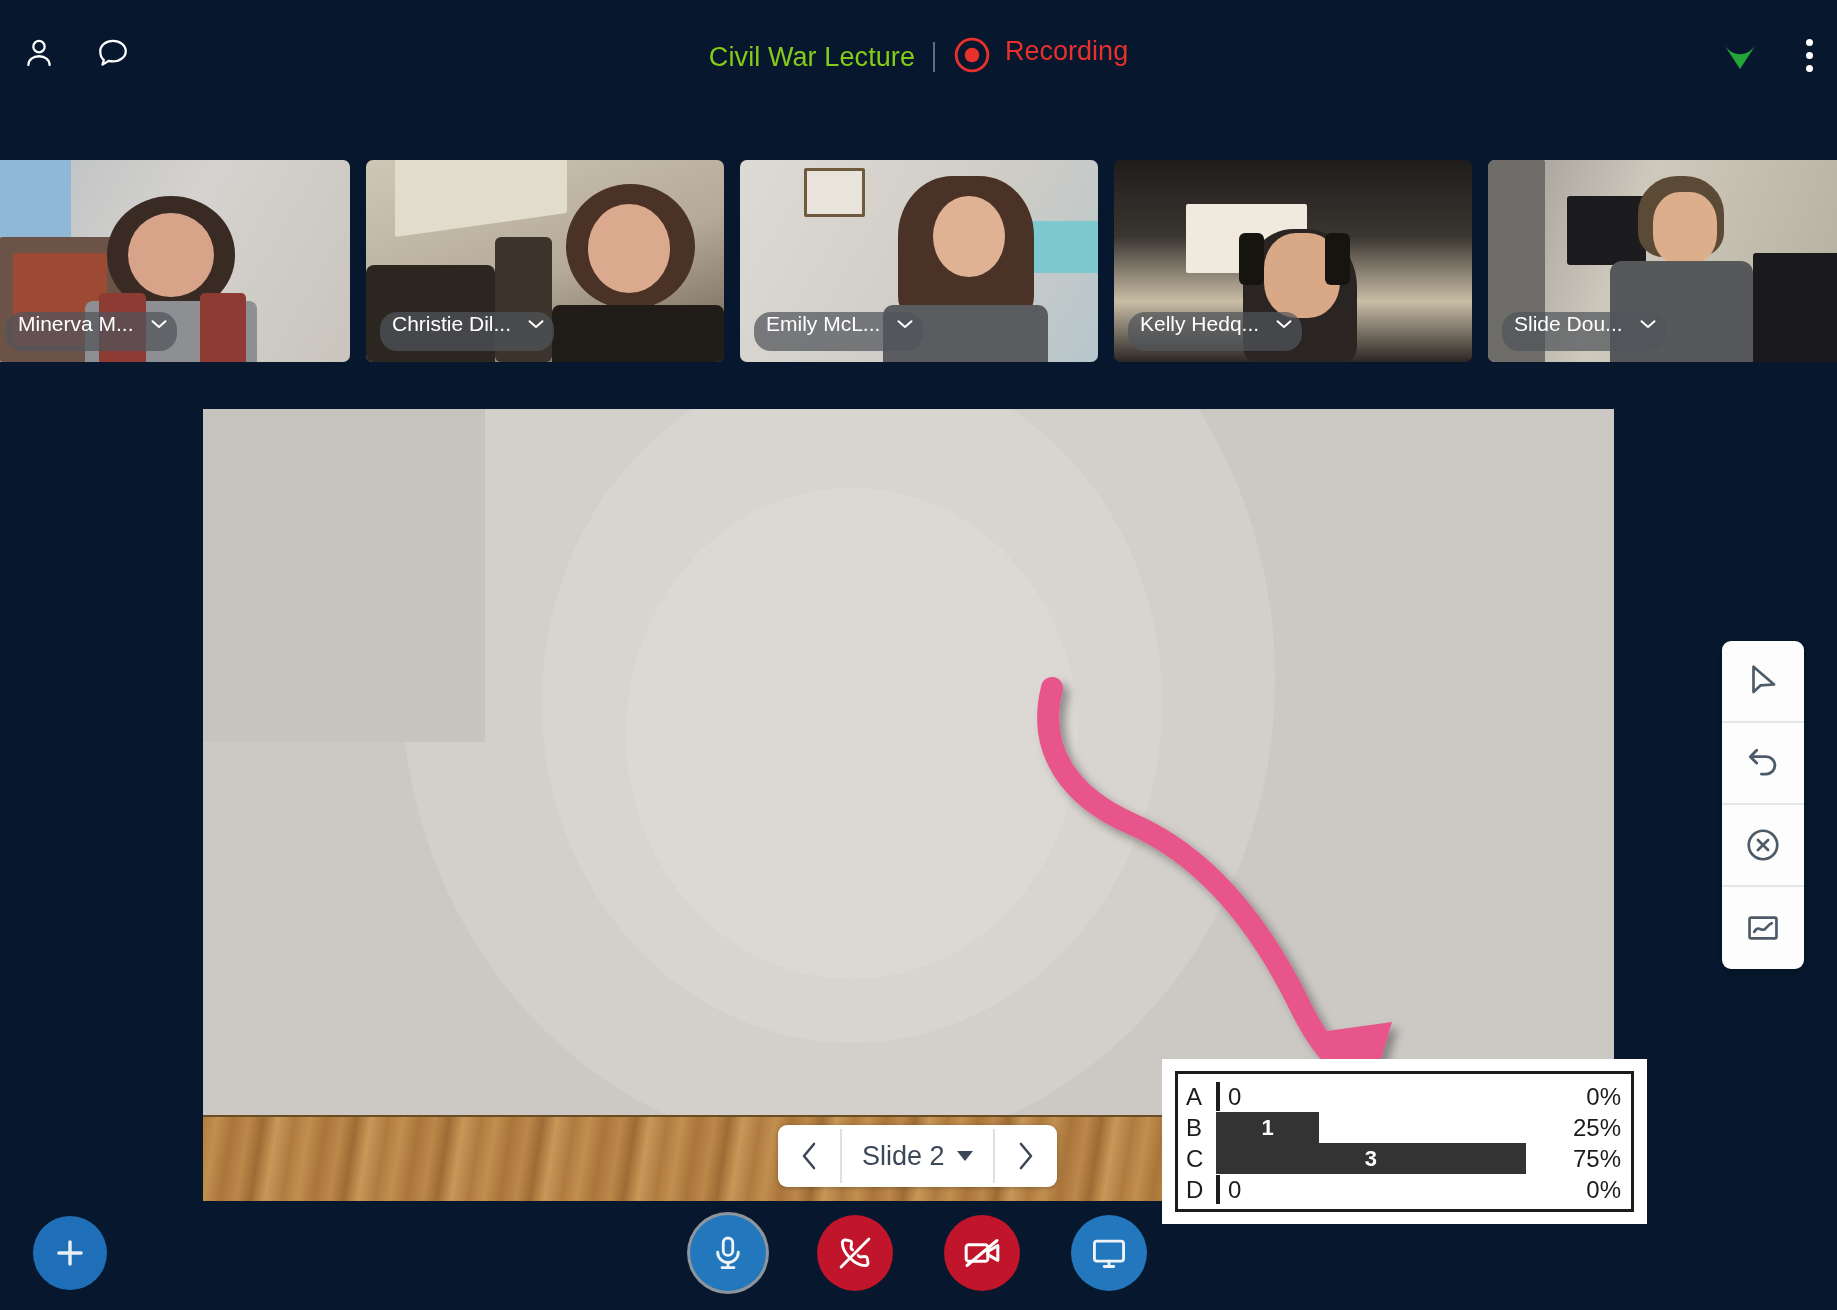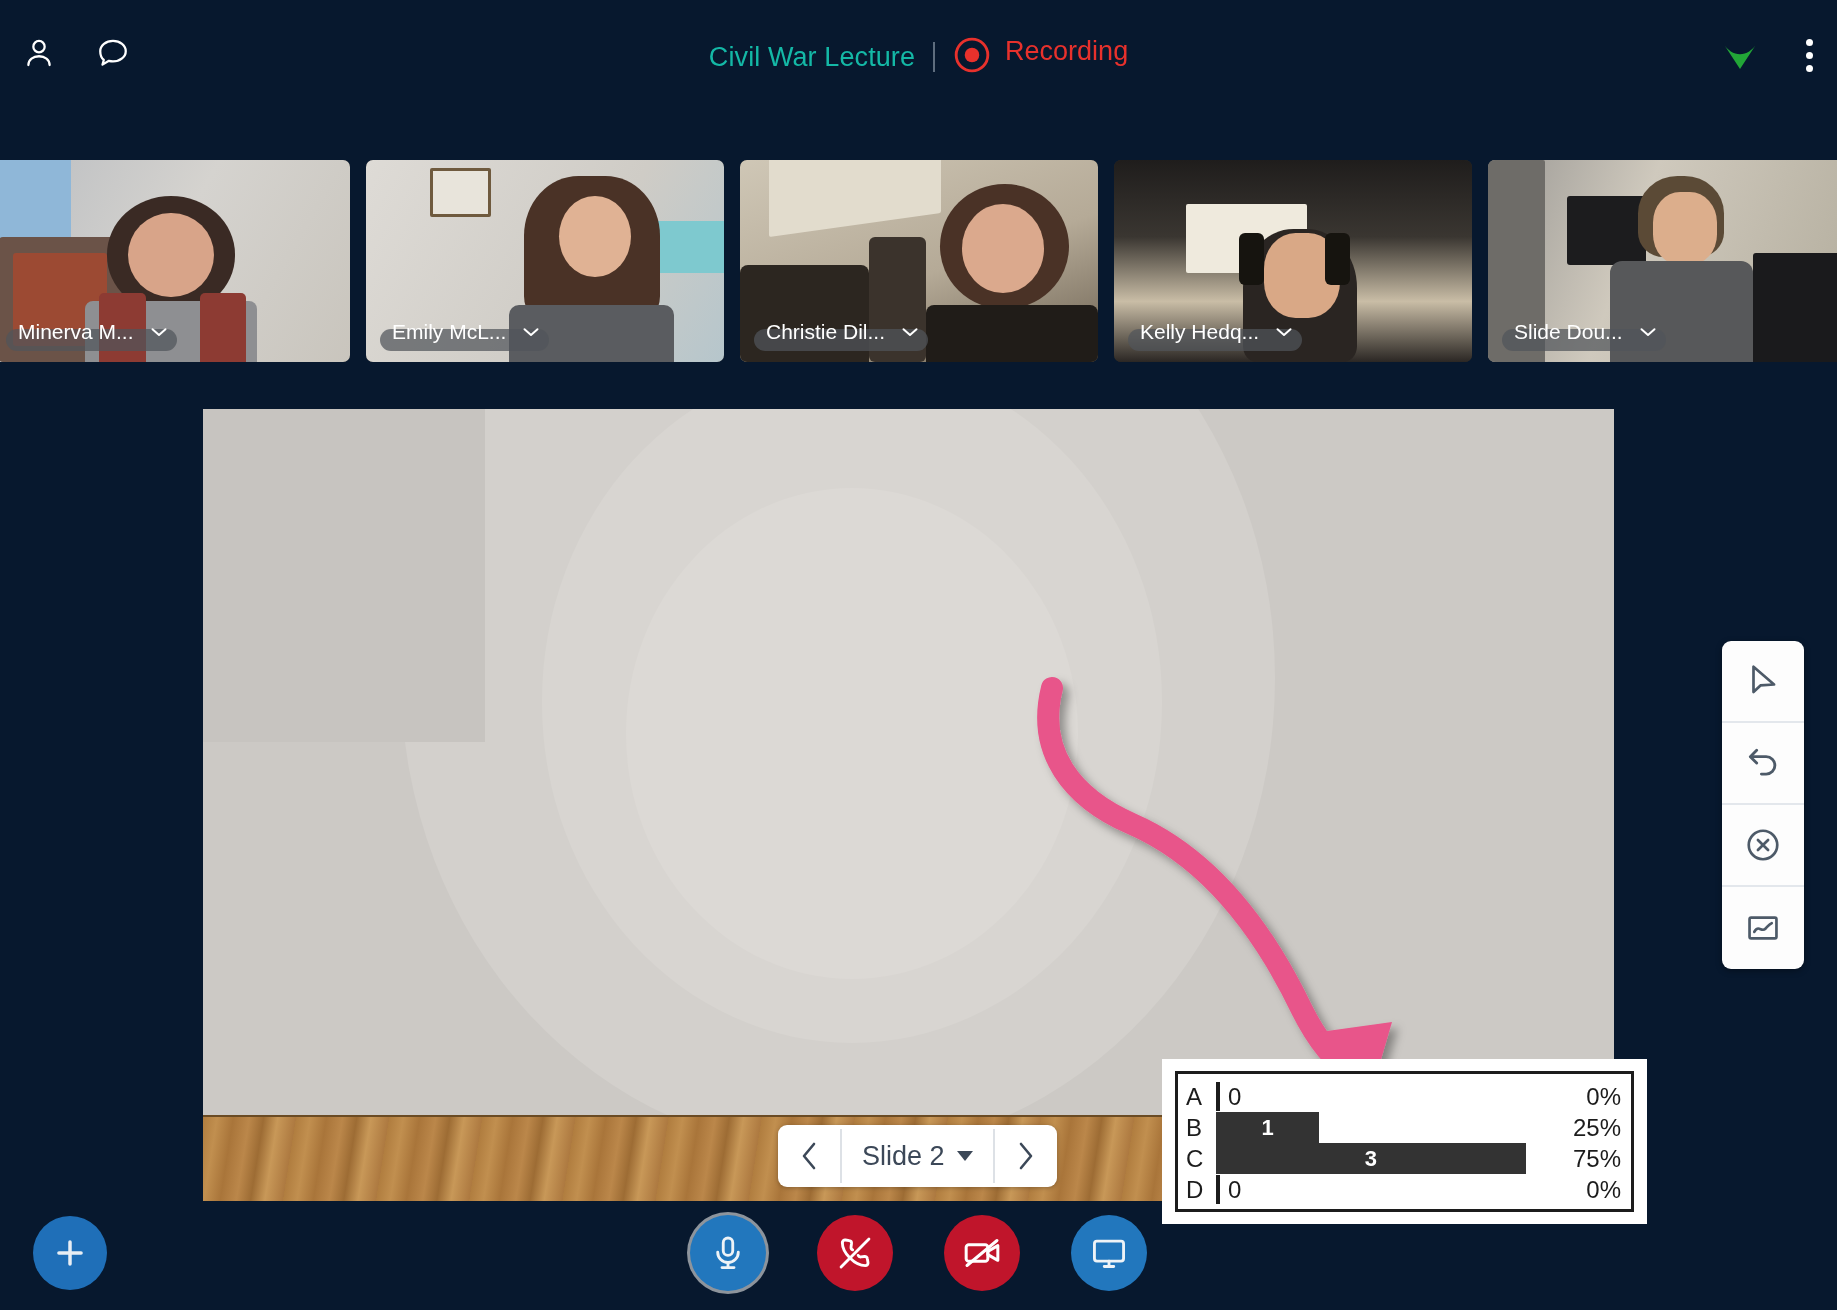--- a/index.html
+++ b/index.html
@@ -24,21 +24,21 @@
   .topbar-left {
     position: absolute; left: 22px; top: 36px;
     display: flex; align-items: center; gap: 40px;
   }
   .icon-btn { cursor: pointer; display: block; line-height: 0; }
   .topbar-center {
     position: absolute; left: 0; top: 36px; width: 1837px;
     display: flex; align-items: center; justify-content: center; gap: 18px;
   }
   .meeting-title {
-    color: #14b8a6; font-size: 27px; letter-spacing: .1px;
+    color: #84cc16; font-size: 27px; letter-spacing: .1px;
   }
   .title-sep {
     width: 2px; height: 30px; background: #5e6d7e;
   }
   .rec-group { display: flex; align-items: flex-start; gap: 14px; cursor: pointer; }
   .rec-label { color: #e8312c; font-size: 27px; }
   .topbar-right {
     position: absolute; right: 24px; top: 38px;
     display: flex; align-items: center; gap: 46px;
   }
@@ -56,21 +56,21 @@
     width: 358px; height: 202px;
     border-radius: 7px;
     overflow: hidden;
     background: #2c2a28;
     flex: 0 0 auto;
   }
   .tile:first-child { margin-left: -8px; }
   .tile-img { position: absolute; inset: 0; }
   .namechip {
     position: absolute; left: 14px; bottom: 11px;
-    height: 22px; padding: 0 10px 16px 12px;
+    height: 39px; padding: 0 10px 16px 12px;
     background: rgba(80,84,90,.72);
     border-radius: 17px;
     display: flex; align-items: center; gap: 17px;
     cursor: pointer;
   }
   .namechip span { color: #fff; font-size: 21px; white-space: nowrap; }
 
   
   .room { position:absolute; inset:0; }
   .blob { position:absolute; border-radius:50%; }
@@ -252,47 +252,47 @@
       <div class="namechip">
         <span>Minerva M...</span>
         <svg width="16" height="10" viewBox="0 0 16 10" fill="none" stroke="#ffffff" stroke-width="2" stroke-linecap="round" stroke-linejoin="round">
             <path d="M1.5 2.2 L8 8 L14.5 2.2"></path>
           </svg>
       </div>
     </div>
 
     <div class="tile">
       <div class="tile-img room">
-        <div style="position:absolute;inset:0;background:linear-gradient(120deg,#dedbd6 0%,#cfccc6 60%,#b6c6cc 100%);"></div>
-        <div class="blob" style="left:18%;top:4%;width:17%;height:24%;background:#e8e4db;border:3px solid #6f5a3e;border-radius:2px;"></div>
-        <div class="blob" style="left:78%;top:30%;width:24%;height:26%;background:#7ec9cf;border-radius:3px;"></div>
-        <div class="blob" style="left:44%;top:8%;width:38%;height:74%;background:#4a3226;border-radius:40% 40% 20% 20%;"></div>
-        <div class="blob" style="left:54%;top:18%;width:20%;height:40%;background:#e0b294;"></div>
-        <div class="blob" style="left:40%;top:72%;width:46%;height:34%;background:#5a5c60;border-radius:10px;"></div>
-      </div>
-      <div class="namechip">
-        <span>Emily McL...</span>
-        <svg width="16" height="10" viewBox="0 0 16 10" fill="none" stroke="#ffffff" stroke-width="2" stroke-linecap="round" stroke-linejoin="round">
-            <path d="M1.5 2.2 L8 8 L14.5 2.2"></path>
-          </svg>
-      </div>
-    </div>
-
-    <div class="tile">
-      <div class="tile-img room">
         <div style="position:absolute;inset:0;background:linear-gradient(160deg,#cfc7b6 0%,#b5aa97 55%,#6d6252 100%);"></div>
         <div class="blob" style="left:8%;top:-8%;width:48%;height:40%;background:#e2dccd;border-radius:2px;transform:skewY(-8deg);"></div>
         <div class="blob" style="left:0%;top:52%;width:36%;height:56%;background:#2c2620;border-radius:8px;"></div>
         <div class="blob" style="left:36%;top:38%;width:16%;height:62%;background:#3b332c;border-radius:6px;"></div>
         <div class="blob" style="left:56%;top:12%;width:36%;height:62%;background:#4a3226;"></div>
         <div class="blob" style="left:62%;top:22%;width:23%;height:44%;background:#dba98d;"></div>
         <div class="blob" style="left:52%;top:72%;width:48%;height:34%;background:#201c18;border-radius:8px;"></div>
       </div>
       <div class="namechip">
         <span>Christie Dil...</span>
+        <svg width="16" height="10" viewBox="0 0 16 10" fill="none" stroke="#ffffff" stroke-width="2" stroke-linecap="round" stroke-linejoin="round">
+            <path d="M1.5 2.2 L8 8 L14.5 2.2"></path>
+          </svg>
+      </div>
+    </div>
+
+    <div class="tile">
+      <div class="tile-img room">
+        <div style="position:absolute;inset:0;background:linear-gradient(120deg,#dedbd6 0%,#cfccc6 60%,#b6c6cc 100%);"></div>
+        <div class="blob" style="left:18%;top:4%;width:17%;height:24%;background:#e8e4db;border:3px solid #6f5a3e;border-radius:2px;"></div>
+        <div class="blob" style="left:78%;top:30%;width:24%;height:26%;background:#7ec9cf;border-radius:3px;"></div>
+        <div class="blob" style="left:44%;top:8%;width:38%;height:74%;background:#4a3226;border-radius:40% 40% 20% 20%;"></div>
+        <div class="blob" style="left:54%;top:18%;width:20%;height:40%;background:#e0b294;"></div>
+        <div class="blob" style="left:40%;top:72%;width:46%;height:34%;background:#5a5c60;border-radius:10px;"></div>
+      </div>
+      <div class="namechip">
+        <span>Emily McL...</span>
         <svg width="16" height="10" viewBox="0 0 16 10" fill="none" stroke="#ffffff" stroke-width="2" stroke-linecap="round" stroke-linejoin="round">
             <path d="M1.5 2.2 L8 8 L14.5 2.2"></path>
           </svg>
       </div>
     </div>
 
     <div class="tile">
       <div class="tile-img room">
         <div style="position:absolute;inset:0;background:linear-gradient(180deg,#1f1d1c 0%,#3a3631 38%,#c9bda6 70%,#2b2724 100%);"></div>
         <div class="blob" style="left:20%;top:22%;width:34%;height:34%;background:#efeadd;border-radius:2px;"></div>

